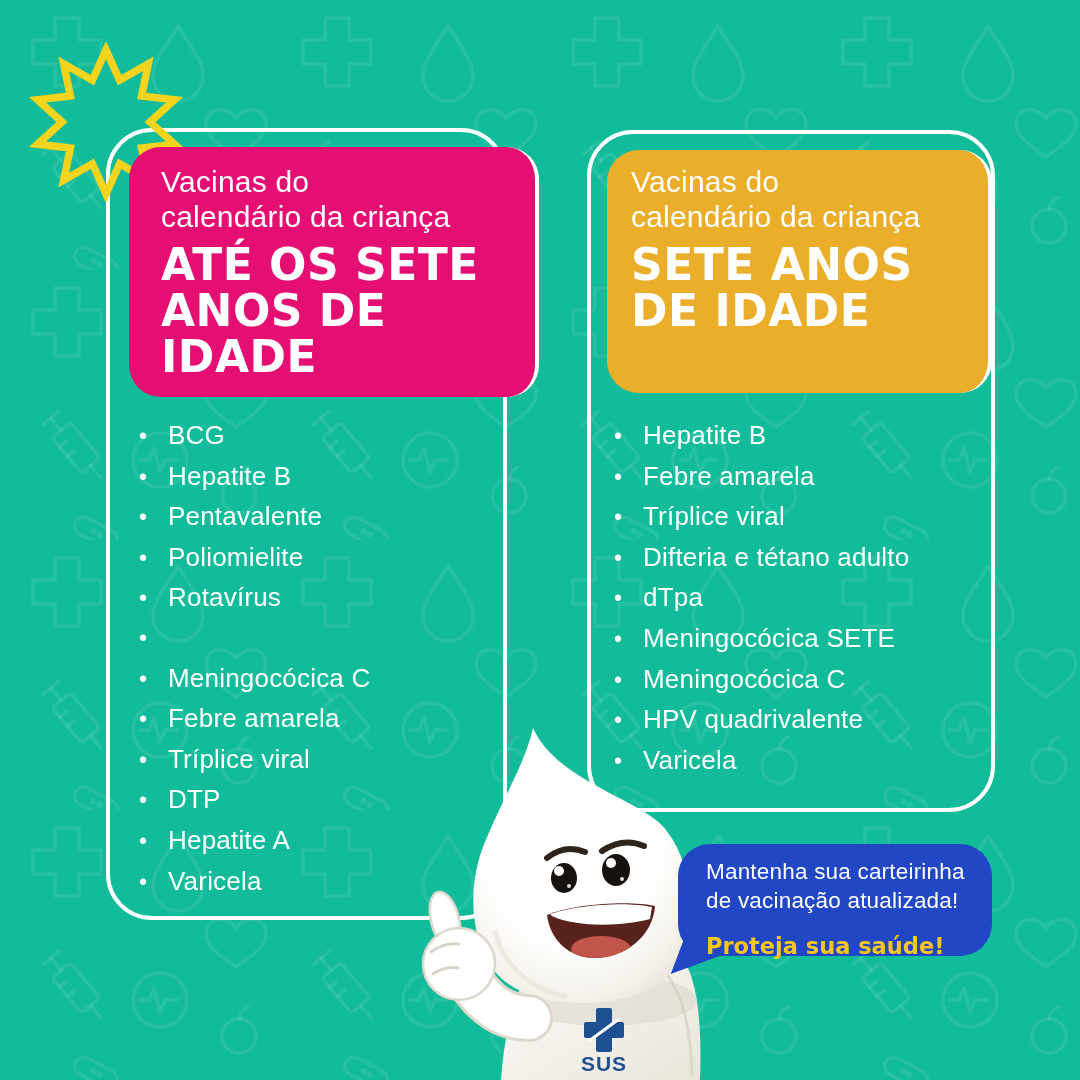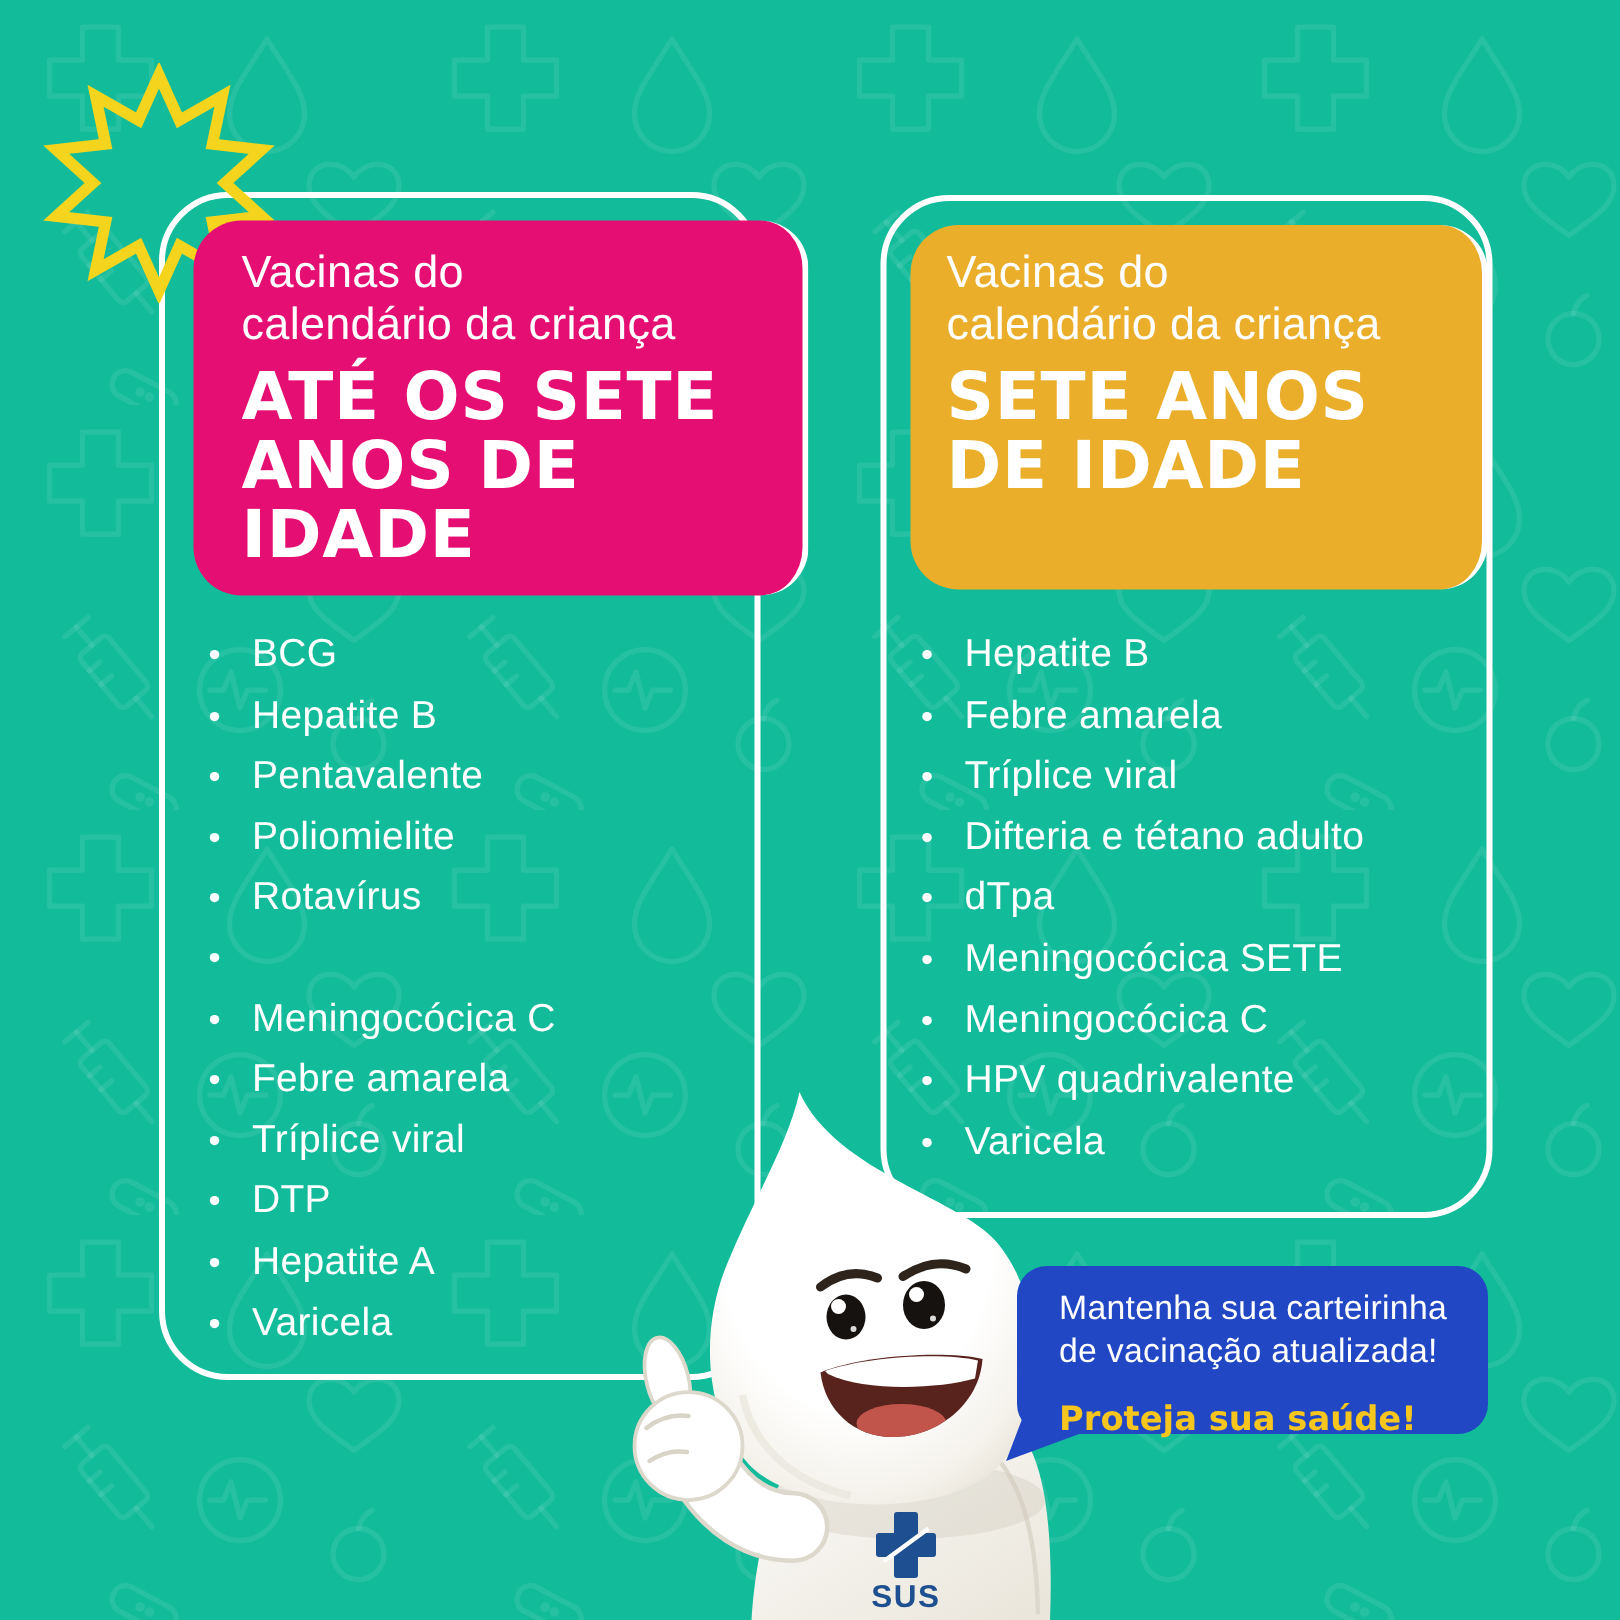--- a/index.html
+++ b/index.html
@@ -24,21 +24,21 @@
 
   
   .vax-list{position:absolute;list-style:none;margin:0;padding:0;color:var(--white,#fff);}
   #list-left{left:131px;top:416px;width:380px;}
   #list-right{left:606px;top:416px;width:390px;}
   .vax-list li{display:flex;align-items:baseline;line-height:39.6px;font-size:26px;letter-spacing:.2px;}
   .vax-list .bullet{width:37px;flex:0 0 37px;font-size:23px;text-align:left;padding-left:8px;box-sizing:border-box;}
 
   
   #bubble{left:678px;top:844px;width:314px;height:112px;background:var(--blue,#2147c5);
-          border-radius:20px;box-sizing:border-box;padding:13px 0 0 28px;color:var(--white,#fff);}
+          border-radius:32px;box-sizing:border-box;padding:13px 0 0 28px;color:var(--white,#fff);}
   #bubble .line{font-size:22.5px;line-height:29px;letter-spacing:.2px;}
   #bubble .hl{color:var(--highlight,#f6c51e);font-family:"DejaVu Sans",sans-serif;font-weight:bold;font-size:22.5px;line-height:29px;margin-top:17px;}
   #bubble-tail{left:664px;top:928px;width:84px;height:46px;background:var(--blue,#2147c5);
                clip-path:polygon(28% 4%,100% 38%,8% 100%);}
 
   svg{display:block;}
 </style>
 </head>
 <body>
 

